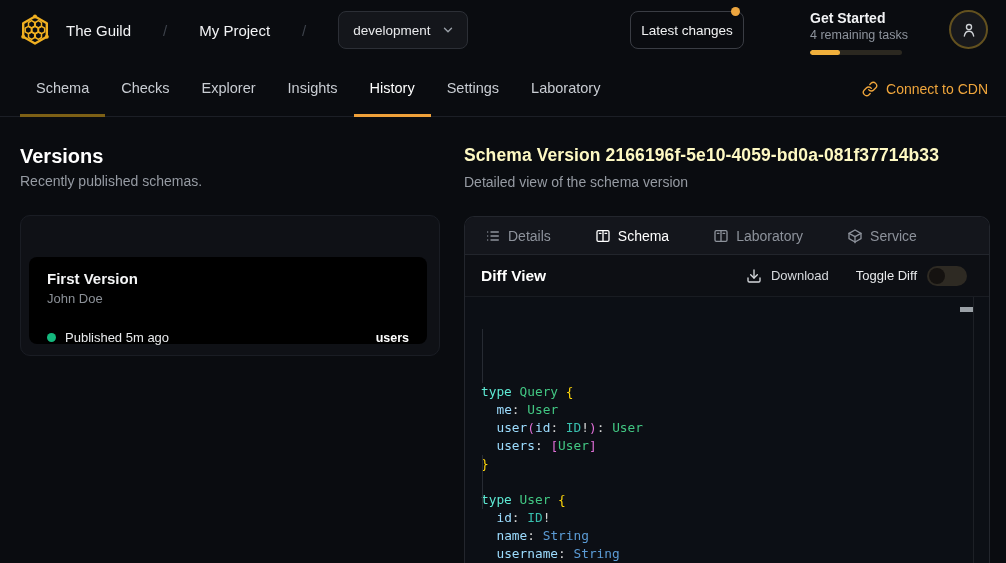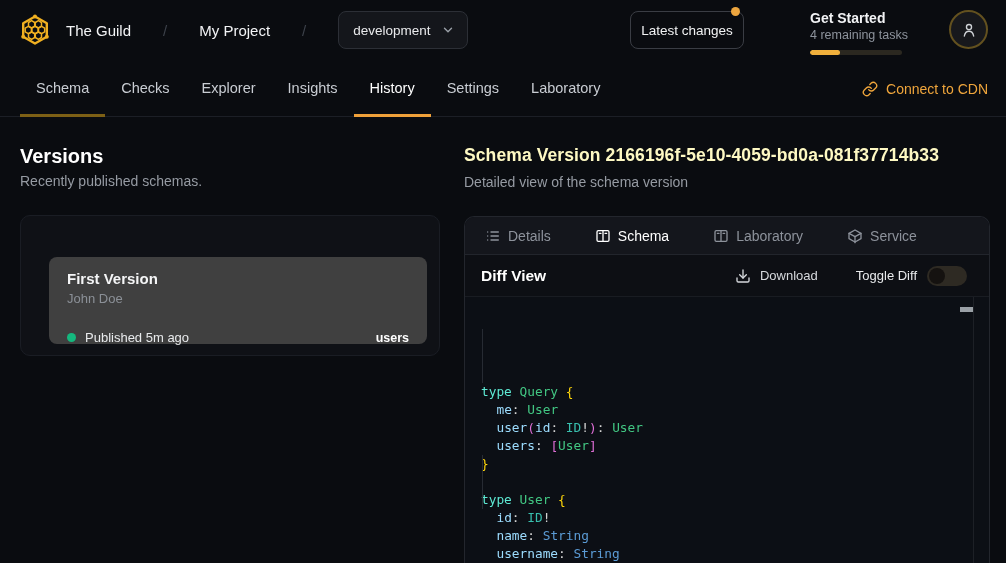--- a/index.html
+++ b/index.html
@@ -55,22 +55,22 @@
     color:#f0a63c; font-size:14px; font-weight:500; cursor:pointer;
   }
   
   .versions-title { position:absolute; left:20px; top:145px; font-size:20px; font-weight:700; color:#fff; }
   .versions-sub { position:absolute; left:20px; top:173px; font-size:14px; color:#969ba3; }
   .versions-card {
     position:absolute; left:20px; top:215px; width:420px; height:141px;
     background:#0f1116; border:1px solid #1a1d24; border-radius:10px;
   }
   .version-item {
-    position:absolute; left:28px; top:41px; right:12px; height:87px;
-    background:#404040; border-radius:8px; padding:13px 18px 14px 18px; cursor:pointer;
+    position:absolute; left:8px; top:41px; right:12px; height:87px;
+    background:#000000; border-radius:8px; padding:13px 18px 14px 18px; cursor:pointer;
   }
   .vi-name { font-size:15px; font-weight:600; color:#f4f5f6; }
   .vi-author { font-size:13px; color:#8b9097; margin-top:4px; }
   .vi-row { display:flex; align-items:center; margin-top:24px; }
   .vi-dot { width:9px; height:9px; border-radius:50%; background:#14b87e; margin-right:9px; }
   .vi-status { font-size:13px; color:#e8eaec; }
   .vi-service { margin-left:auto; font-size:12.5px; font-weight:700; color:#fff; }
   
   .detail-title { position:absolute; left:464px; top:145px; font-size:17.5px; font-weight:600; color:#fef9c3; letter-spacing:.1px; }
   .detail-sub { position:absolute; left:464px; top:174px; font-size:14px; color:#969ba3; }
@@ -84,21 +84,21 @@
     display:flex; align-items:center; padding-left:20px; gap:44px;
   }
   .ptab { display:flex; align-items:center; gap:7px; font-size:14px; font-weight:500; color:#8d929b; cursor:pointer; }
   .ptab.active { color:#ffffff; }
   .ptab svg { flex:none; }
   .diff-row {
     height:42px; flex:none; background:#0d0f14; border-bottom:1px solid #191c22;
     display:flex; align-items:center; padding:0 22px 0 16px;
   }
   .diff-title { font-size:15.5px; font-weight:700; color:#fff; }
-  .diff-right { margin-left:auto; display:flex; align-items:center; gap:38px; }
+  .diff-right { margin-left:auto; display:flex; align-items:center; gap:27px; }
   .download-btn { display:flex; align-items:center; gap:9px; font-size:13px; color:#d6d9dd; cursor:pointer; background:none; border:none; font-family:inherit; }
   .toggle-group { display:flex; align-items:center; gap:10px; }
   .toggle-label { font-size:13px; color:#e8eaec; }
   .switch { width:40px; height:20px; border-radius:999px; background:#2e2a23; position:relative; cursor:pointer; }
   .switch-knob { position:absolute; left:2px; top:2px; width:16px; height:16px; border-radius:50%; background:#151210; }
   
   .code-area {
     flex:1; background:#0c0f15; position:relative;
     padding:14px 20px 0 16px;
     font-family:"DejaVu Sans Mono", monospace; font-size:12.8px; line-height:18px;

